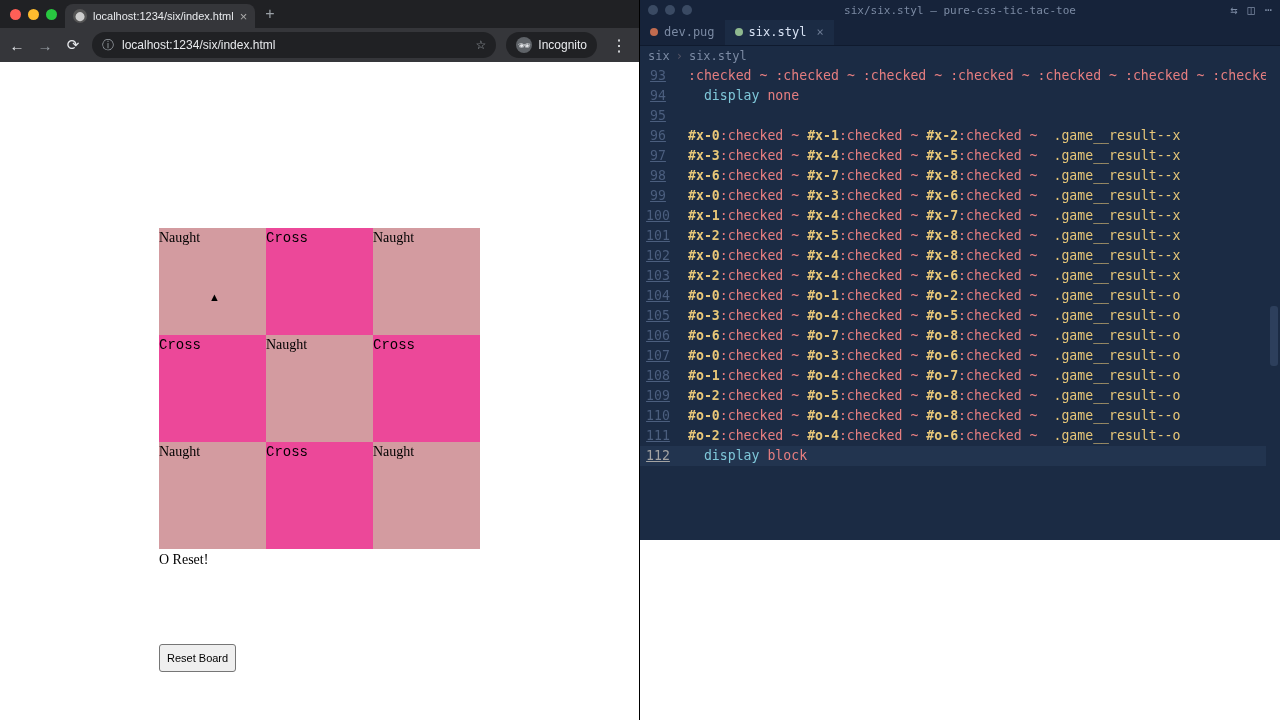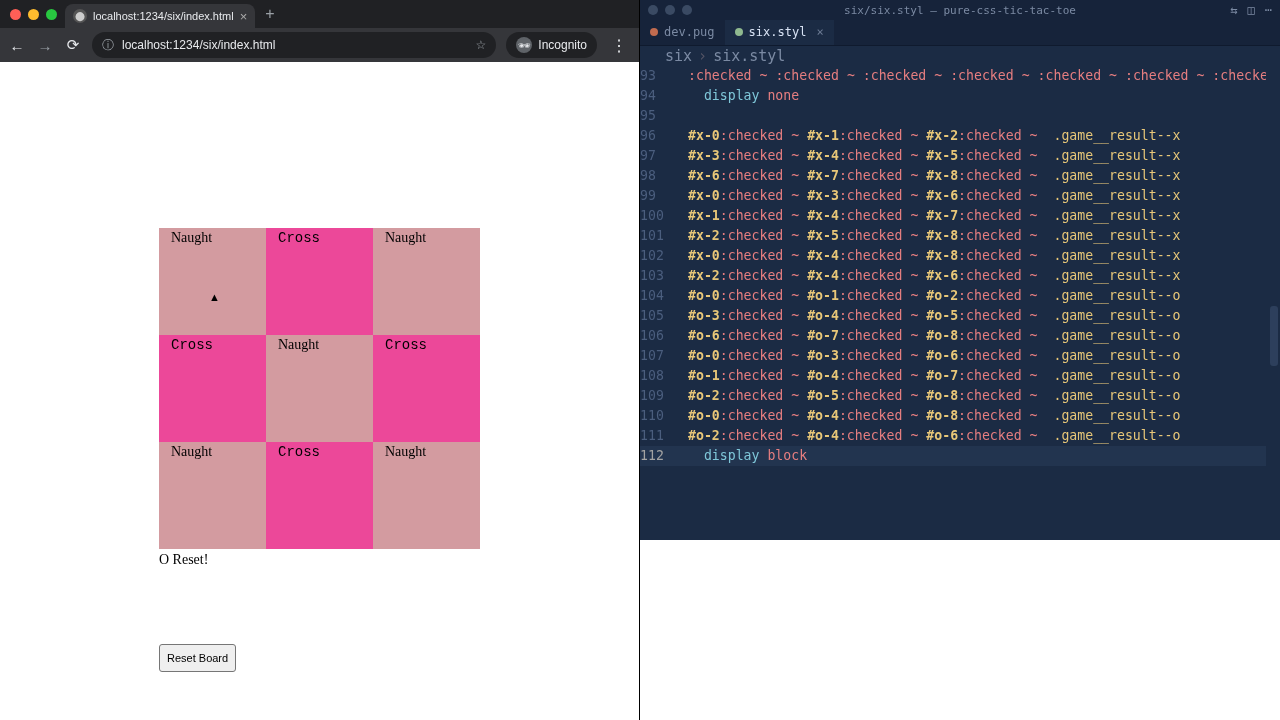--- a/index.html
+++ b/index.html
@@ -68,21 +68,21 @@
   .menu3 { color:#e8eaed; font-size:16px; padding:0 4px; }
   .page {
     flex:1; background:#fff; position:relative;
     font-family: "Times New Roman", serif;
   }
   .board {
     position:absolute; left:159px; top:166px;
     width:321px; height:321px;
     display:grid; grid-template-columns:repeat(3,107px); grid-template-rows:repeat(3,107px);
   }
-  .cell { font-size:14px; padding:2px 0 0 12px; }
+  .cell { font-size:14px; padding:2px 0 0 0; }
   .naught { background:#d39ba0; }
   .cross  { background:#ec4899;font-family:Liberation Mono, monospace; }
   .result { position:absolute; left:159px; top:490px; font-size:14px; }
   .reset-wrap { position:absolute; left:159px; top:582px; }
   .reset {
     font-family:-apple-system,Arial,sans-serif;
     font-size:11px; background:#efefef;
     border:1px solid #767676; border-radius:3px;
     padding:7px 7px;
   }
@@ -115,35 +115,34 @@
     height:26px; padding:0 10px;
     display:flex; align-items:center; gap:6px;
     font-size:12px; color:#7b8aa3;
   }
   .etab .dot { width:8px;height:8px;border-radius:50%; }
   .etab.inactive .dot { background:#c16b4f; }
   .etab.active { background:#1b2b44; color:#d8e3f5; }
   .etab.active .dot { background:#8fb98f; }
   .etab .x { color:#6c7b94; font-size:12px; margin-left:4px; }
   .crumbs {
-    height:20px; font-size:15px; color:#7b8aa3;
+    height:20px; font-size:12px; color:#7b8aa3;
     display:flex; align-items:center; gap:6px; padding-left:8px;
     background:#1b2b44;
-    margin-left:17px;
   }
   .crumbs .sep { color:#556; }
   .code {
     flex:1; overflow:hidden; position:relative;
     font-size:13.2px; line-height:20px;
     padding-top:0;
   }
   .codeline { display:flex; white-space:pre; }
   .gutter {
-    width:48px; text-align:left; padding-right:12px;
-    color:#4b5e7e; flex-shrink:0; user-select:none;
+    width:48px; text-align:center; padding-right:12px;
+    color:#4b5e7e; flex-shrink:0; user-select:none;text-decoration:underline;
   }
   .codeline.current .gutter { color:#a3a3a3; }
   .codetext { flex:1; overflow:hidden; }
   .codeline.current { background:#22344f; }
   .tok-sel { color:#e8c778;font-weight:bold; }
   .tok-cls { color:#e8c778;margin-left:8px; }
   .tok-op  { color:#e67e80; }
   .tok-prop{ color:#7fc7d9; }
   .tok-kw  { color:#e67e80; }
   .minimap {

